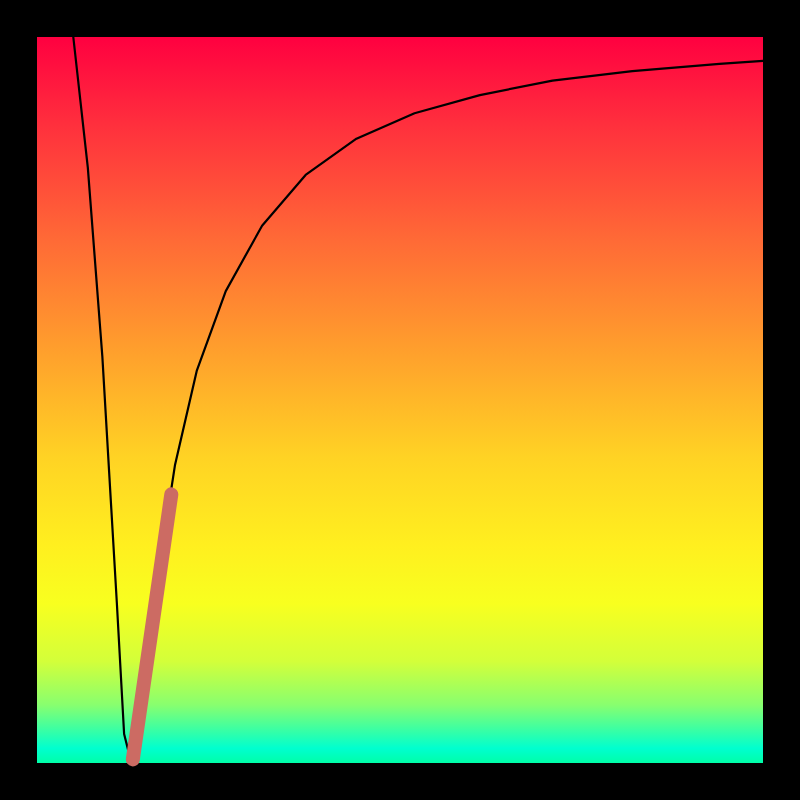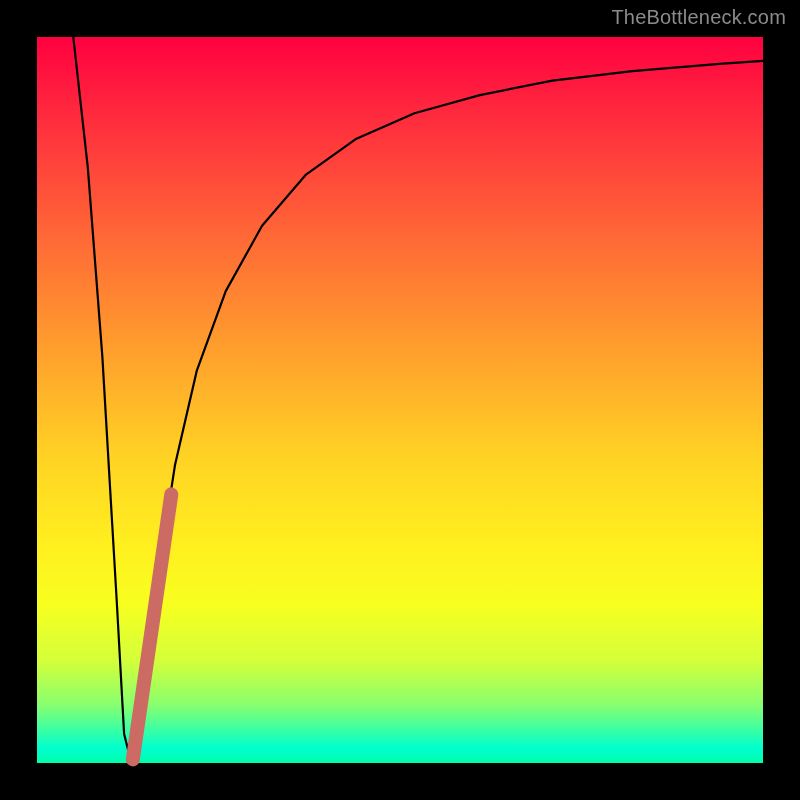--- a/index.html
+++ b/index.html
@@ -69,21 +69,20 @@
     stroke: #cc6b63;
     stroke-width: 14;
     stroke-linecap: round;
   }
 </style>
 </head>
 <body>
 
 <div class="frame">
 
-  <div class="watermark">TheBottleneck.com</div>
 
   <div class="plot-area">
     <svg class="overlay" viewBox="0 0 726 726" preserveAspectRatio="none">
       <path id="curve-path" class="curve" d="M36.30 0.00 L50.82 130.68 L65.34 319.44 L79.86 566.28 L87.12 696.96 L94.38 726.00 L101.64 704.22 L108.90 638.88 L123.42 522.72 L137.94 428.34 L159.72 333.96 L188.76 254.10 L225.06 188.76 L268.62 137.94 L319.44 101.64 L377.52 76.23 L442.86 58.08 L515.46 43.56 L595.32 34.12 L682.44 26.86 L726.00 23.96"></path>
       <path id="highlight-path" class="highlight" d="M95.83 722.37 L134.31 457.38"></path>
     </svg>
   </div>
 
 </div>
 

